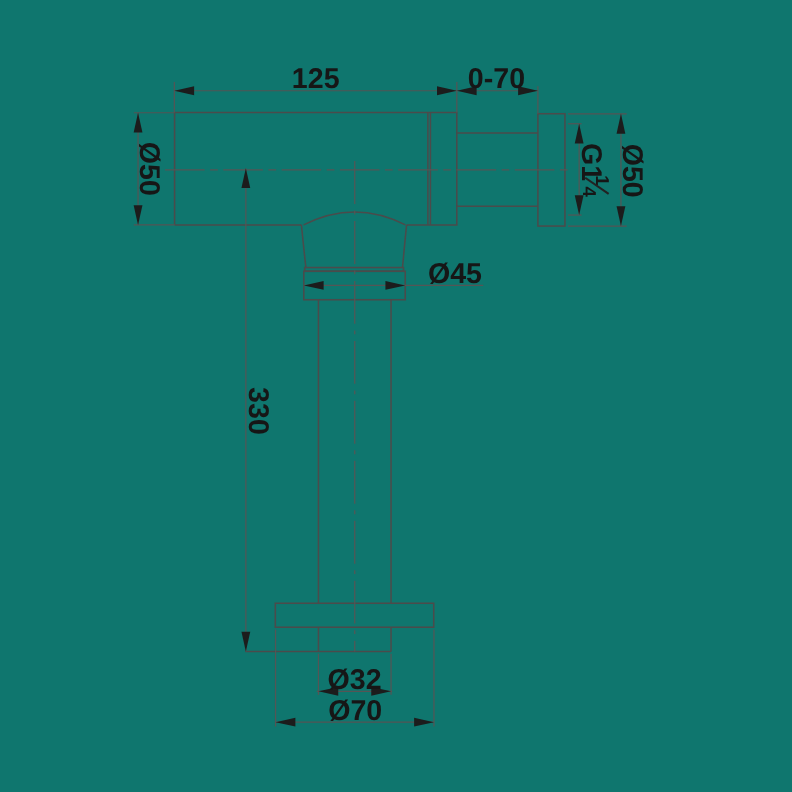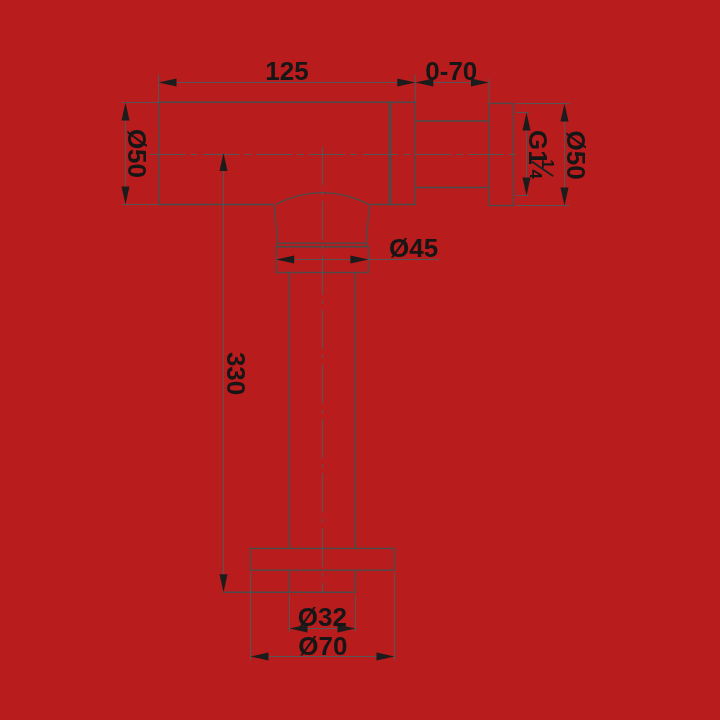--- a/index.html
+++ b/index.html
@@ -1,16 +1,16 @@
 <!DOCTYPE html>
 <html><head>
 <meta charset="utf-8">
 <style>
   html,body{margin:0;padding:0;background:#ffffff;}
-  .wrap{width:720px;height:720px;position:relative;background:#b91c1c;}
+  .wrap{width:720px;height:720px;position:relative;background:#0f766e;}
   svg{display:block;}
   text{font-family:"Liberation Sans",sans-serif;font-weight:bold;fill:#161616;}
 </style>
 </head>
 <body>
 <div class="wrap">
 <svg width="720" height="720" viewBox="0 0 720 720">
   <g stroke="#4b4b4b" stroke-width="1.4" fill="none">
 
     <g>

